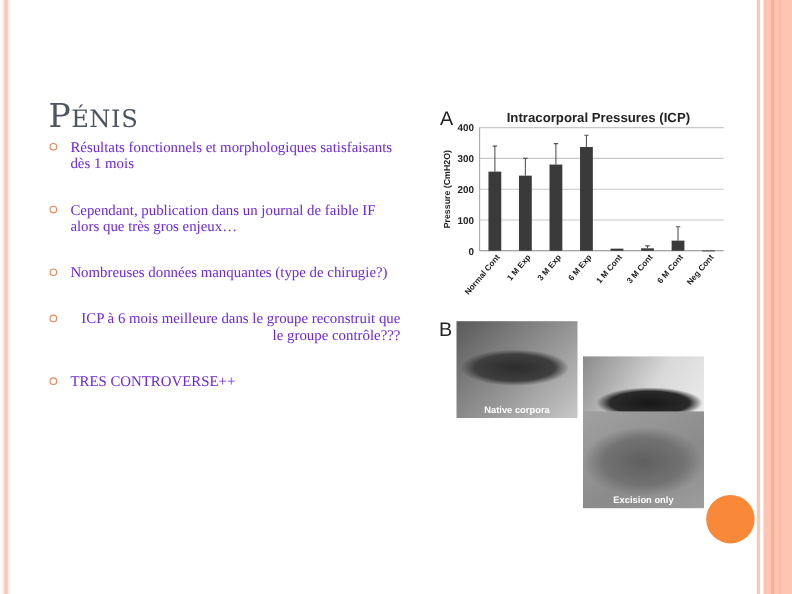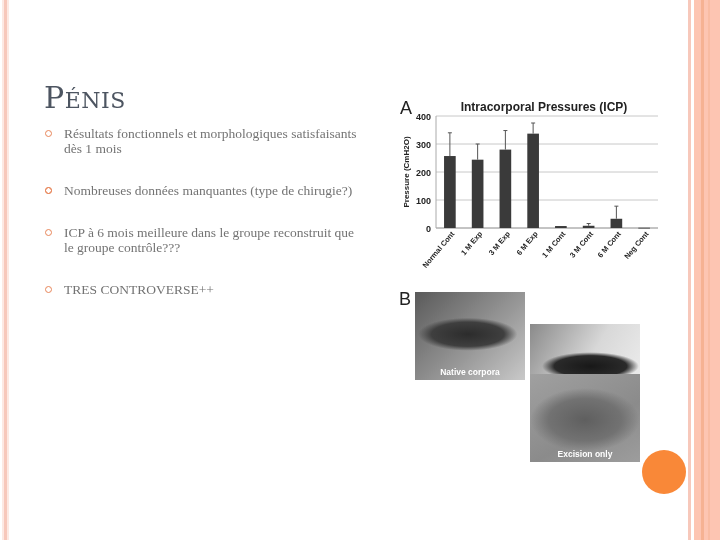--- a/index.html
+++ b/index.html
@@ -4,24 +4,24 @@
   <style>
     html, body { margin: 0; padding: 0; }
     body { width: 720px; height: 540px; position: relative; background: #ffffff; overflow: hidden; font-family: "DejaVu Serif", serif; }
     .left-stripe { position: absolute; left: 4px; top: 0; width: 3px; height: 540px; background: #f7c8bb; }
     .left-stripe-outer { position: absolute; left: 2px; top: 0; width: 7px; height: 540px; background: #fde9e3; }
     .right-band { position: absolute; top: 0; height: 540px; }
     .rb1 { left: 688px; width: 3px; background: #f7c8bb; }
     .rb2 { left: 694px; width: 26px; background: #fdc5b2; }
     .rb3 { left: 701px; width: 3px; background: #f6b293; }
     .rb4 { left: 708px; width: 2px; background: #f9bca3; }
-    .title { position: absolute; left: 44px; top: 80px; font-size: 30px; color: #4d5561; letter-spacing: 0.5px; font-family: "DejaVu Serif", serif; }
+    .title { position: absolute; left: 44px; top: 88px; font-size: 30px; color: #4d5561; letter-spacing: 0.5px; font-family: "DejaVu Serif", serif; }
     .title .small { font-size: 22px; }
     ul.bullets { position: absolute; left: 44px; top: 126px; width: 320px; margin: 0; padding: 0; list-style: none; }
-    ul.bullets li { position: relative; padding-left: 20px; font-size: 13.5px; line-height: 15px; color: #737373; font-family: "Liberation Serif", serif; }
+    ul.bullets li { position: relative; padding-left: 20px; font-size: 13.5px; line-height: 15px; color: #6d28d9; font-family: "Liberation Serif", serif; }
     .bullet-dot { position: absolute; left: 1px; top: 4px; width: 5px; height: 5px; border: 1.6px solid #e8865a; border-radius: 50%; }
     .chart-wrap { position: absolute; left: 396px; top: 96px; width: 262px; height: 190px; }
     .panel-label { position: absolute; font-family: "Liberation Sans", sans-serif; font-size: 18px; color: #222; }
     .photo-grid { position: absolute; left: 415px; top: 292px; width: 226px; height: 158px; }
     .photo { position: absolute; width: 110px; height: 88px; overflow: hidden; }
     .photo .caption { position: absolute; bottom: 3px; width: 100%; text-align: center; font-family: "Liberation Sans", sans-serif; font-weight: bold; font-size: 8.5px; }
     .orange-circle { position: absolute; left: 642px; top: 450px; width: 44px; height: 44px; border-radius: 50%; background: #f98838; }
   </style>
 </head>
 <body>
@@ -30,23 +30,23 @@
 <div class="left-stripe"></div>
 <div class="right-band rb2"></div>
 <div class="right-band rb1"></div>
 <div class="right-band rb3"></div>
 <div class="right-band rb4"></div>
 
 <div class="title"><span>P</span><span class="small">ÉNIS</span></div>
 
 <ul class="bullets">
   <li style="margin-bottom:27px;"><span class="bullet-dot"></span><span>Résultats fonctionnels et morphologiques satisfaisants dès 1 mois</span></li>
-  <li style="margin-bottom:27px;"><span class="bullet-dot"></span></li>
+  <li style="margin-bottom:27px;"><span class="bullet-dot"></span><span>Cependant, publication dans un journal de faible IF alors que très gros enjeux…</span></li>
   <li style="margin-bottom:27px;"><span class="bullet-dot"></span><span>Nombreuses données manquantes (type de chirugie?)</span></li>
-  <li style="margin-bottom:27px;"><span class="bullet-dot"></span><span>ICP à 6 mois meilleure dans le groupe reconstruit que le groupe contrôle???</span></li>
+  <li style="margin-bottom:27px;text-align:right;"><span class="bullet-dot"></span><span>ICP à 6 mois meilleure dans le groupe reconstruit que le groupe contrôle???</span></li>
   <li style="margin-bottom:27px;"><span class="bullet-dot"></span><span>TRES CONTROVERSE++</span></li>
 </ul>
 
 <div class="chart-wrap">
   <span class="panel-label" style="left:4px; top:2px;">A</span>
   <svg id="icp-chart" width="262" height="190" xmlns="http://www.w3.org/2000/svg">
       <text x="148" y="15" text-anchor="middle" font-family="Liberation Sans, sans-serif" font-weight="bold" font-size="12" fill="#222">Intracorporal Pressures (ICP)</text>
       <text x="0" y="0" transform="translate(13,76) rotate(-90)" text-anchor="middle" font-family="Liberation Sans, sans-serif" font-weight="bold" font-size="8" fill="#222">Pressure (CmH2O)</text>
       <line x1="40" x2="262" y1="132" y2="132" stroke="#888" stroke-width="1"></line>
       <text x="35" y="135.5" text-anchor="end" font-family="Liberation Sans, sans-serif" font-weight="bold" font-size="9" fill="#222">0</text>

